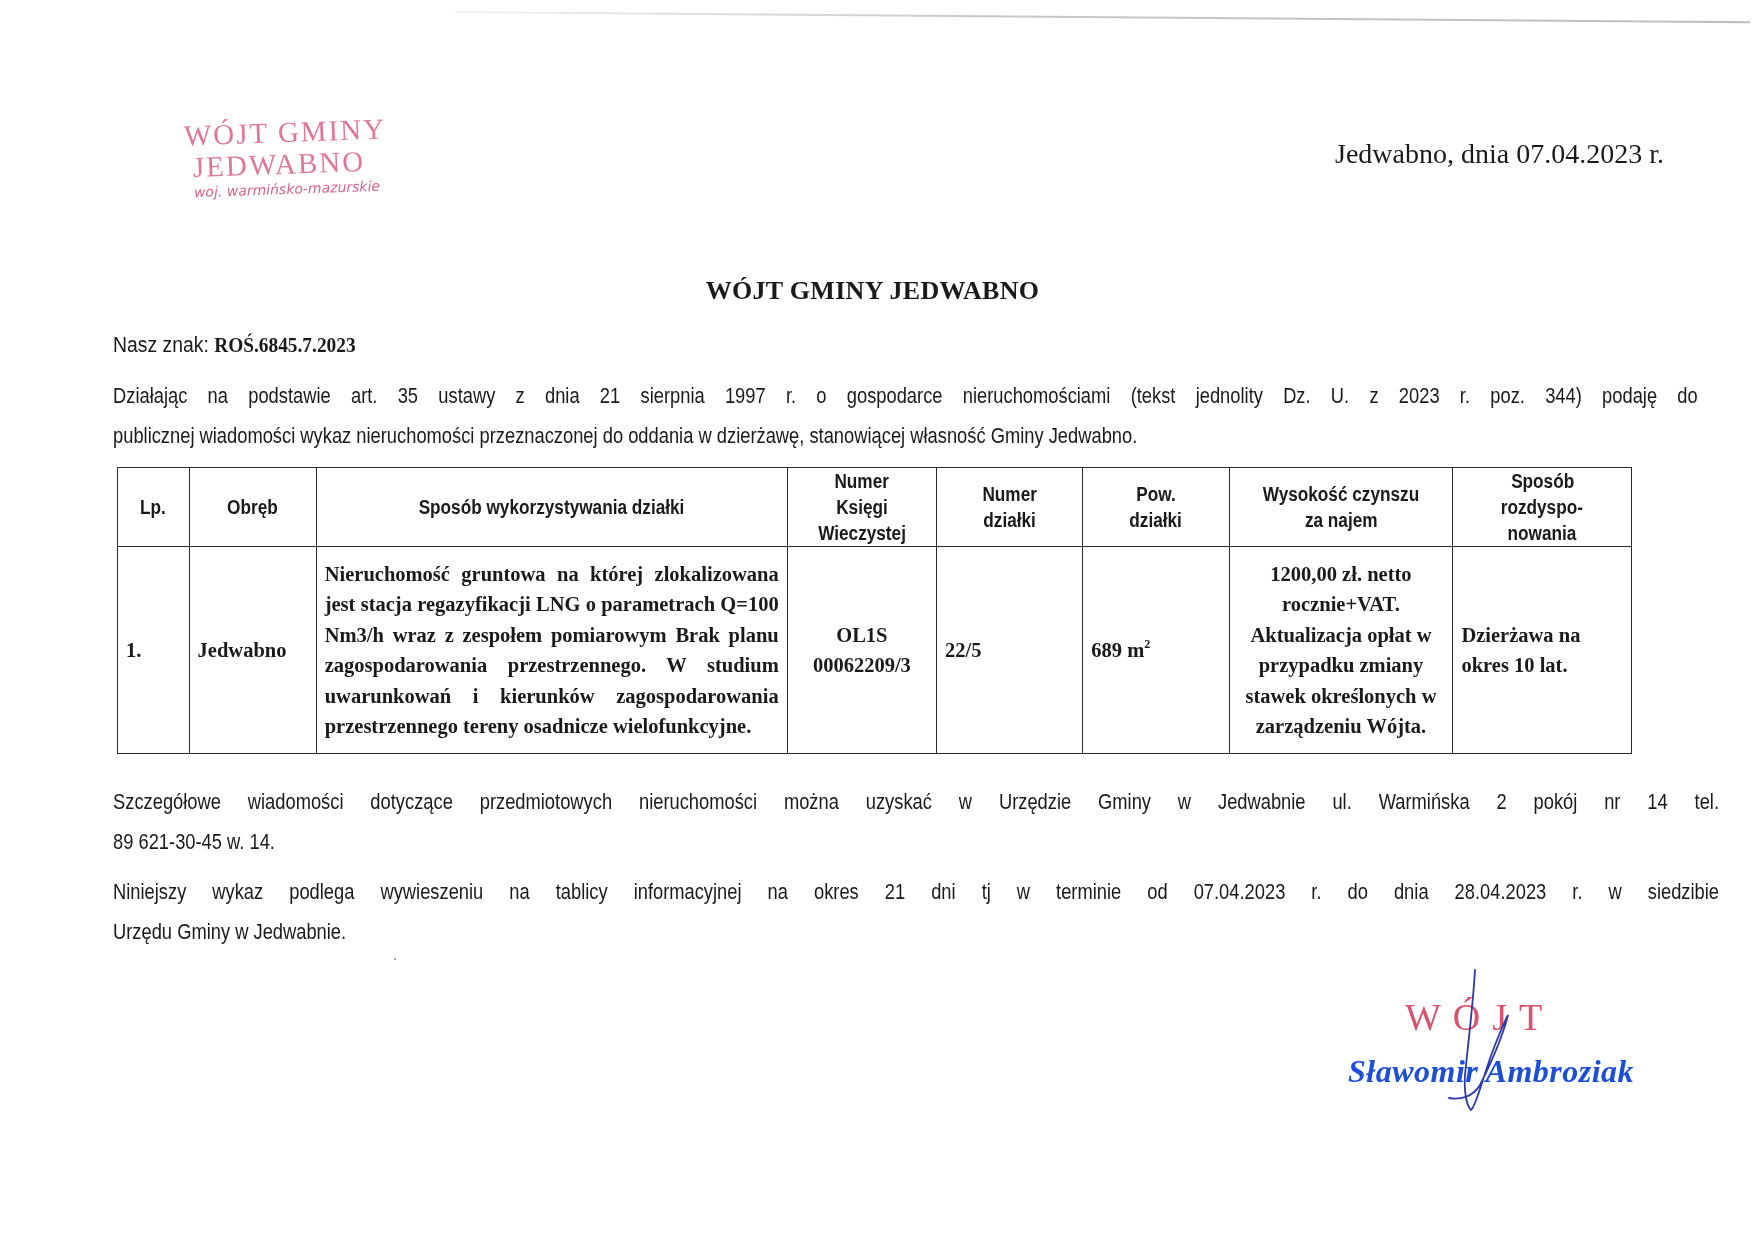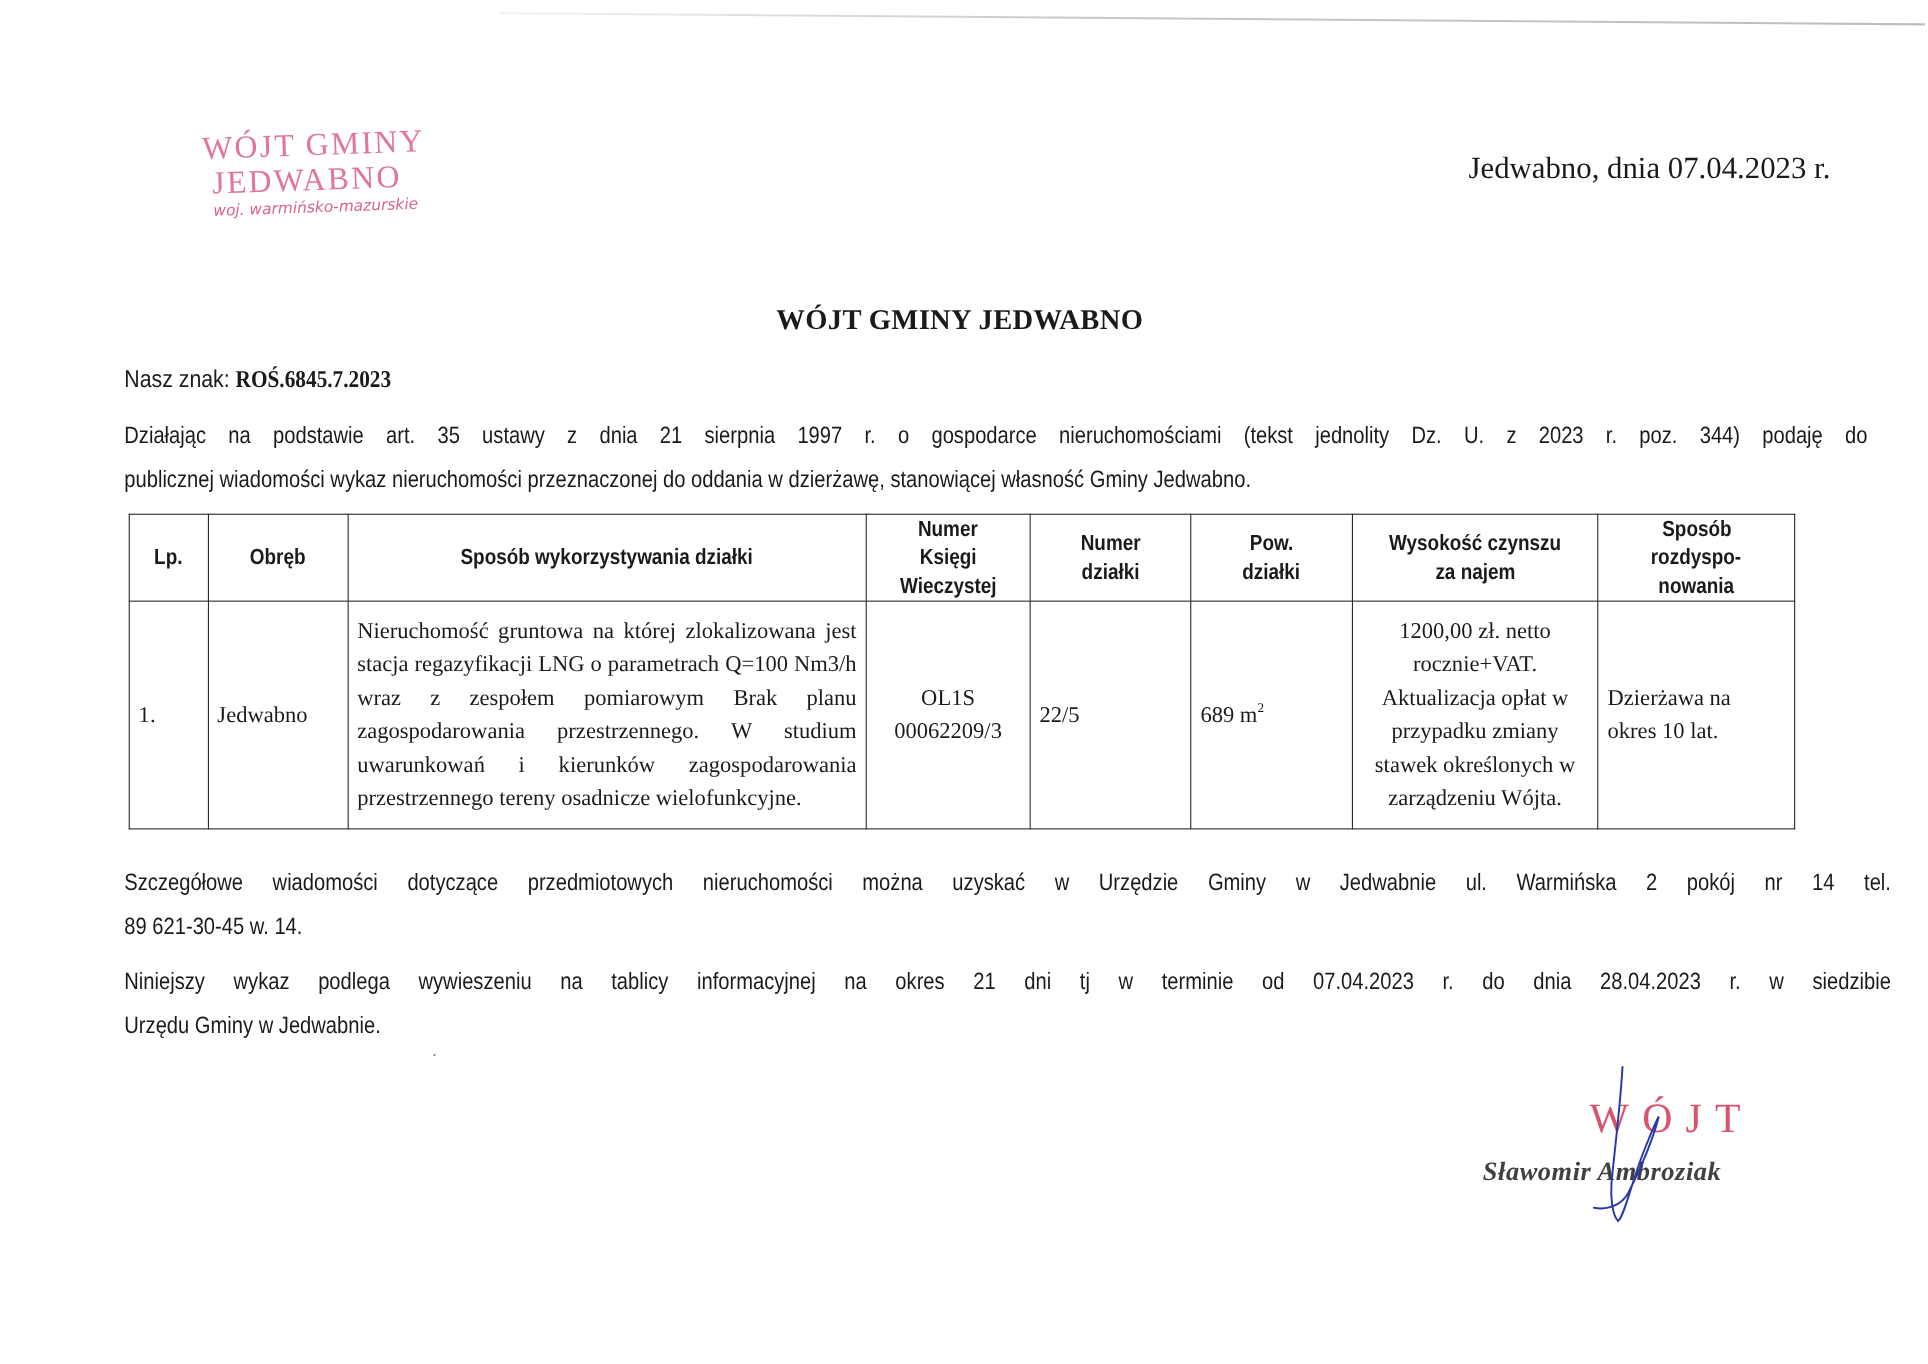--- a/index.html
+++ b/index.html
@@ -130,20 +130,21 @@
     }
     table.wykaz th span.cond {
       display: inline-block;
       transform: scaleX(0.86);
     }
     table.wykaz td {
       height: 206px;
       vertical-align: middle;
       line-height: 30.5px;
       font-size: 20.5px;
+      font-weight: bold;
     }
     .c-lp { width: 54px; }
     .c-obreb { width: 109px; }
     .c-sposob { width: 450px; }
     .c-kw { width: 131px; }
     .c-nr { width: 128px; }
     .c-pow { width: 128px; }
     .c-czynsz { width: 205px; }
     .c-rozd { width: 160px; }
     td.desc { text-align: justify; text-align-last: left; padding: 2px 10px 0 10px; vertical-align: top; }
@@ -160,31 +161,30 @@
       height: 120px;
     }
     .sig-wojt {
       position: absolute;
       left: 60px;
       top: 0;
       font-family: "Liberation Serif", serif;
       font-size: 38px;
       letter-spacing: 12px;
       color: #d9536f;
-      margin-left: 40px;
     }
     .sig-name {
       position: absolute;
       left: 3px;
       top: 58px;
       font-family: "Liberation Serif", serif;
       font-style: italic;
       font-weight: bold;
-      font-size: 24px;
-      color: #404040;
+      font-size: 32px;
+      color: #1d4ed8;
       letter-spacing: 0.5px;
     }
     .sig-scribble {
       position: absolute;
       left: 0;
       top: -30px;
       width: 290px;
       height: 150px;
     }
     .dot-mark {

